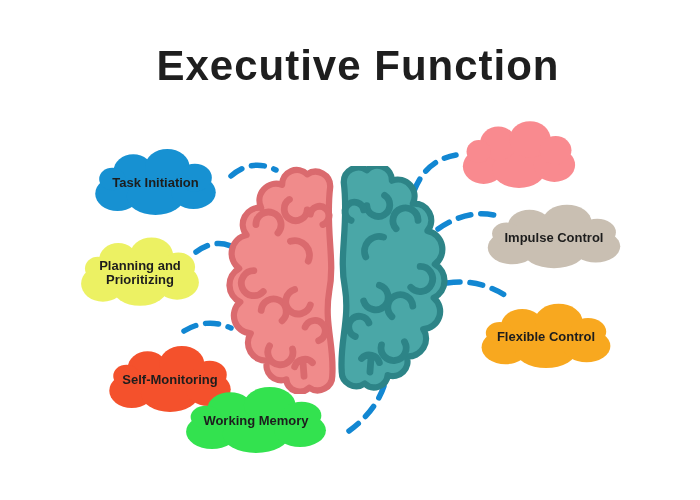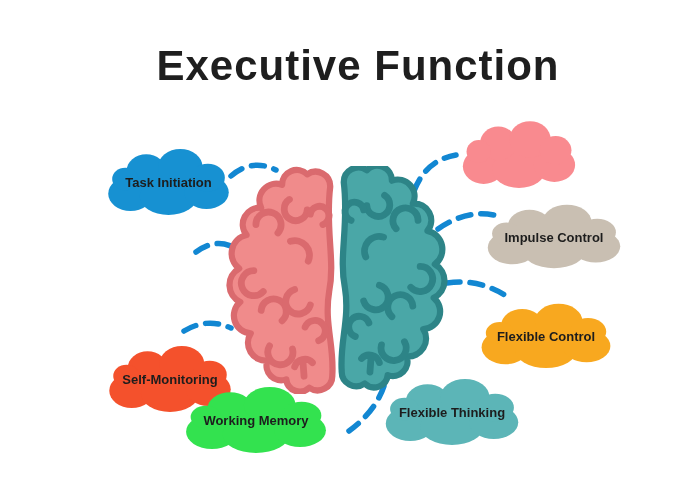--- a/index.html
+++ b/index.html
@@ -18,21 +18,21 @@
   
   #brain-svg{position:absolute;left:226px;top:166px;width:222px;height:228px;}
   
   .cloud{position:absolute;}
   .cloud svg{position:absolute;left:0;top:0;width:100%;height:100%;}
   .cloud .cloud-label{
     position:absolute;left:5%;top:14%;width:90%;height:84%;
     display:flex;align-items:center;justify-content:center;text-align:center;
     font-size:13px;font-weight:700;color:#1d1d1d;line-height:1.15;
   }
-  #cloud-task-initiation    {left:103px;top:139px;width:131px;height:80px;}
+  #cloud-task-initiation    {left:90px;top:139px;width:131px;height:80px;}
   #cloud-planning           {left:76px; top:227px;width:128px;height:83px;}
   #cloud-self-monitoring    {left:104px;top:336px;width:132px;height:80px;}
   #cloud-working-memory     {left:180px;top:377px;width:152px;height:80px;}
   #cloud-flexible-thinking  {left:380px;top:369px;width:144px;height:80px;}
   #cloud-emotional-control  {left:476px;top:294px;width:140px;height:78px;}
   #cloud-impulse-control    {left:482px;top:195px;width:144px;height:77px;}
   #cloud-organization       {left:458px;top:111px;width:122px;height:81px;}
 </style>
 </head>
 <body>
@@ -110,41 +110,41 @@
     </defs>
   </svg>
 
   <div class="cloud" id="cloud-task-initiation">
     <svg viewBox="0 0 200 120" preserveAspectRatio="none">
       <use href="#cloud-shape" fill="#1791d2"></use>
       </svg>
     <div class="cloud-label">Task Initiation</div>
   </div>
 
+  <div class="cloud" id="cloud-planning">
+    <svg viewBox="0 0 200 120" preserveAspectRatio="none">
+      <use href="#cloud-shape" fill="#ecf163"></use>
+      </svg>
+    <div class="cloud-label">Planning and Prioritizing</div>
+  </div>
 
   <div class="cloud" id="cloud-self-monitoring">
     <svg viewBox="0 0 200 120" preserveAspectRatio="none">
       <use href="#cloud-shape" fill="#f4512c"></use>
       </svg>
     <div class="cloud-label">Self-Monitoring</div>
   </div>
 
   <div class="cloud" id="cloud-working-memory">
     <svg viewBox="0 0 200 120" preserveAspectRatio="none">
       <use href="#cloud-shape" fill="#33e24f"></use>
       </svg>
     <div class="cloud-label">Working Memory</div>
   </div>
 
-  <div class="cloud" id="cloud-flexible-thinking">
-    <svg viewBox="0 0 200 120" preserveAspectRatio="none">
-      <use href="#cloud-shape" fill="#5cb5b7"></use>
-      </svg>
-    <div class="cloud-label">Flexible Thinking</div>
-  </div>
 
   <div class="cloud" id="cloud-emotional-control">
     <svg viewBox="0 0 200 120" preserveAspectRatio="none">
       <use href="#cloud-shape" fill="#f8a81f"></use>
       </svg>
     <div class="cloud-label">Flexible Control</div>
   </div>
 
   <div class="cloud" id="cloud-impulse-control">
     <svg viewBox="0 0 200 120" preserveAspectRatio="none">

